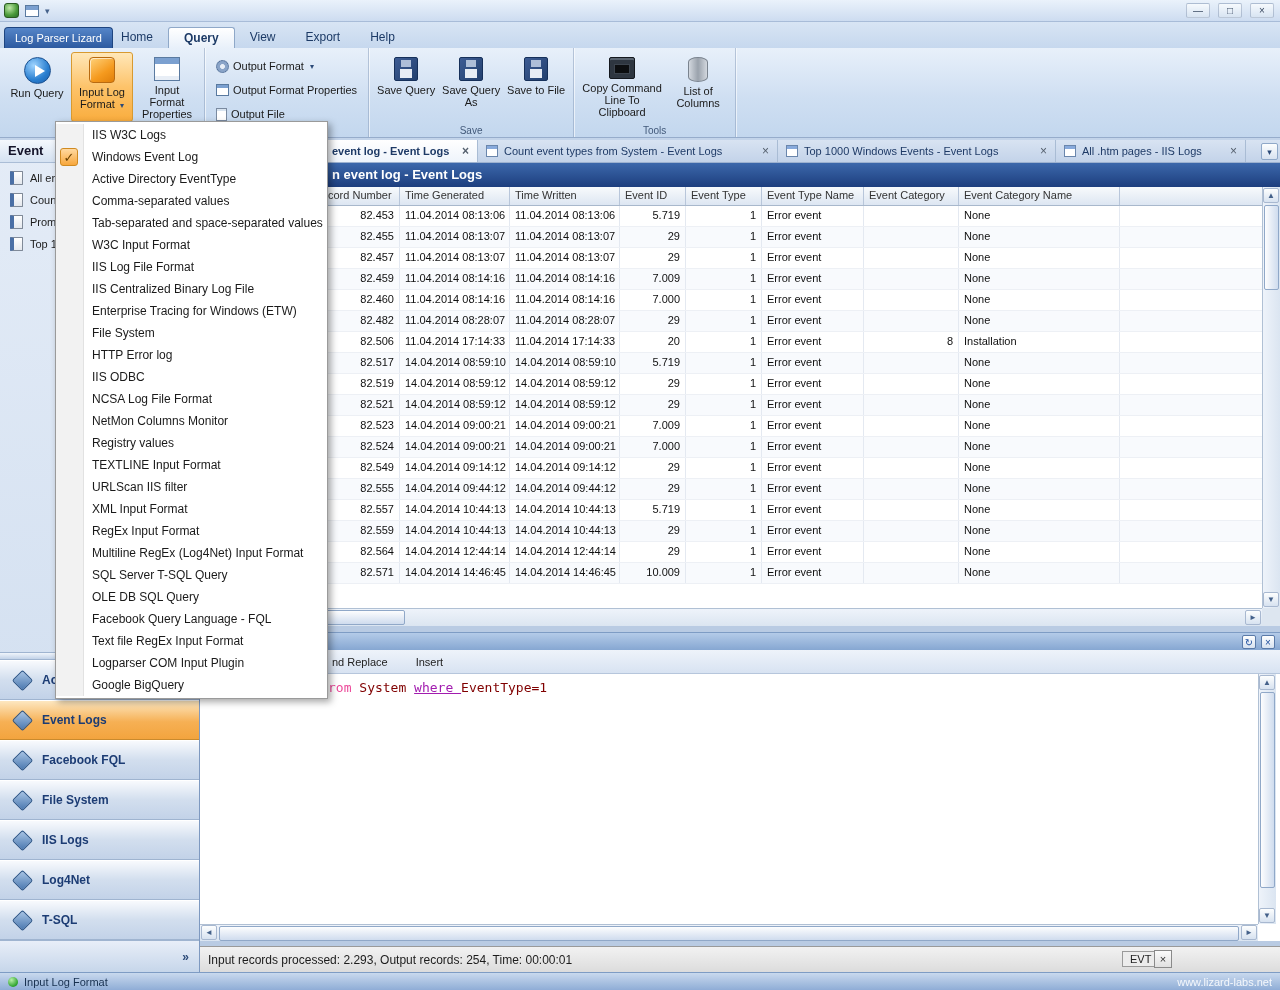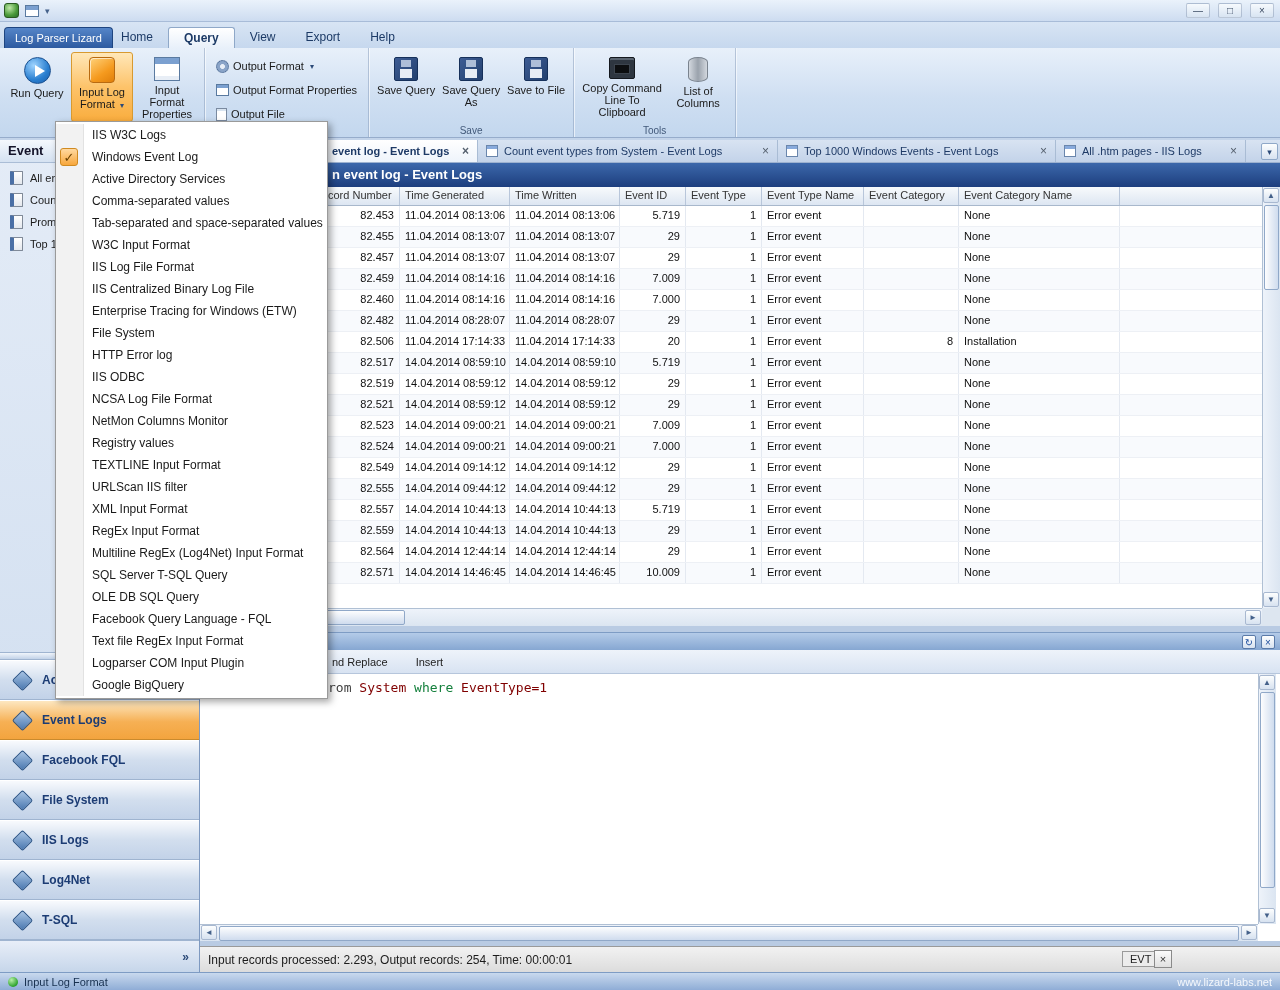--- a/index.html
+++ b/index.html
@@ -527,21 +527,21 @@
     <span class="ps-btn" style="right:24px">↻</span>
     <span class="ps-btn" style="right:5px">×</span>
   </div>
   <div class="edtoolbar">
     <div style="display:flex;gap:20px">
         <div class="tbitem">nd Replace</div>
         <div class="tbitem">Insert</div>
       </div>
   </div>
   <div class="editor">
-    <div class="code-line"><span style="color: #404040;">rom </span><span style="color: rgb(128, 0, 0);">System </span><span style="color: #15803d;">where </span><span style="color: rgb(128, 0, 0);">EventType=1</span></div>
+    <div class="code-line"><span style="color: #ec4899;">rom </span><span style="color: rgb(128, 0, 0);">System </span><span style="color: #a21caf; text-decoration: underline;">where </span><span style="color: rgb(128, 0, 0);">EventType=1</span></div>
   </div>
   <div class="vscroll ed-vscroll sb-track">
     <span class="sb-btn" style="left:0;top:1px">▲</span>
     <span class="sb-thumb-v" style="top:18px;height:196px"></span>
     <span class="sb-btn" style="left:0;bottom:1px">▼</span>
   </div>
   <div class="ed-hscroll">
     <span class="sb-btn" style="left:1px;top:0">◄</span>
     <span class="sb-thumb-h" style="left:19px;right:19px"></span>
     <span class="sb-btn" style="right:1px;top:0">►</span>
@@ -568,21 +568,21 @@
         <div class="menu-label">IIS W3C Logs</div>
       </div>
       <div class="menu-item">
         <div class="menu-gutter">
           <div class="menu-check">✓</div>
         </div>
         <div class="menu-label">Windows Event Log</div>
       </div>
       <div class="menu-item">
         <div class="menu-gutter"></div>
-        <div class="menu-label">Active Directory Services</div>
+        <div class="menu-label">Active Directory EventType</div>
       </div>
       <div class="menu-item">
         <div class="menu-gutter"></div>
         <div class="menu-label">Comma-separated values</div>
       </div>
       <div class="menu-item">
         <div class="menu-gutter"></div>
         <div class="menu-label">Tab-separated and space-separated values</div>
       </div>
       <div class="menu-item">

